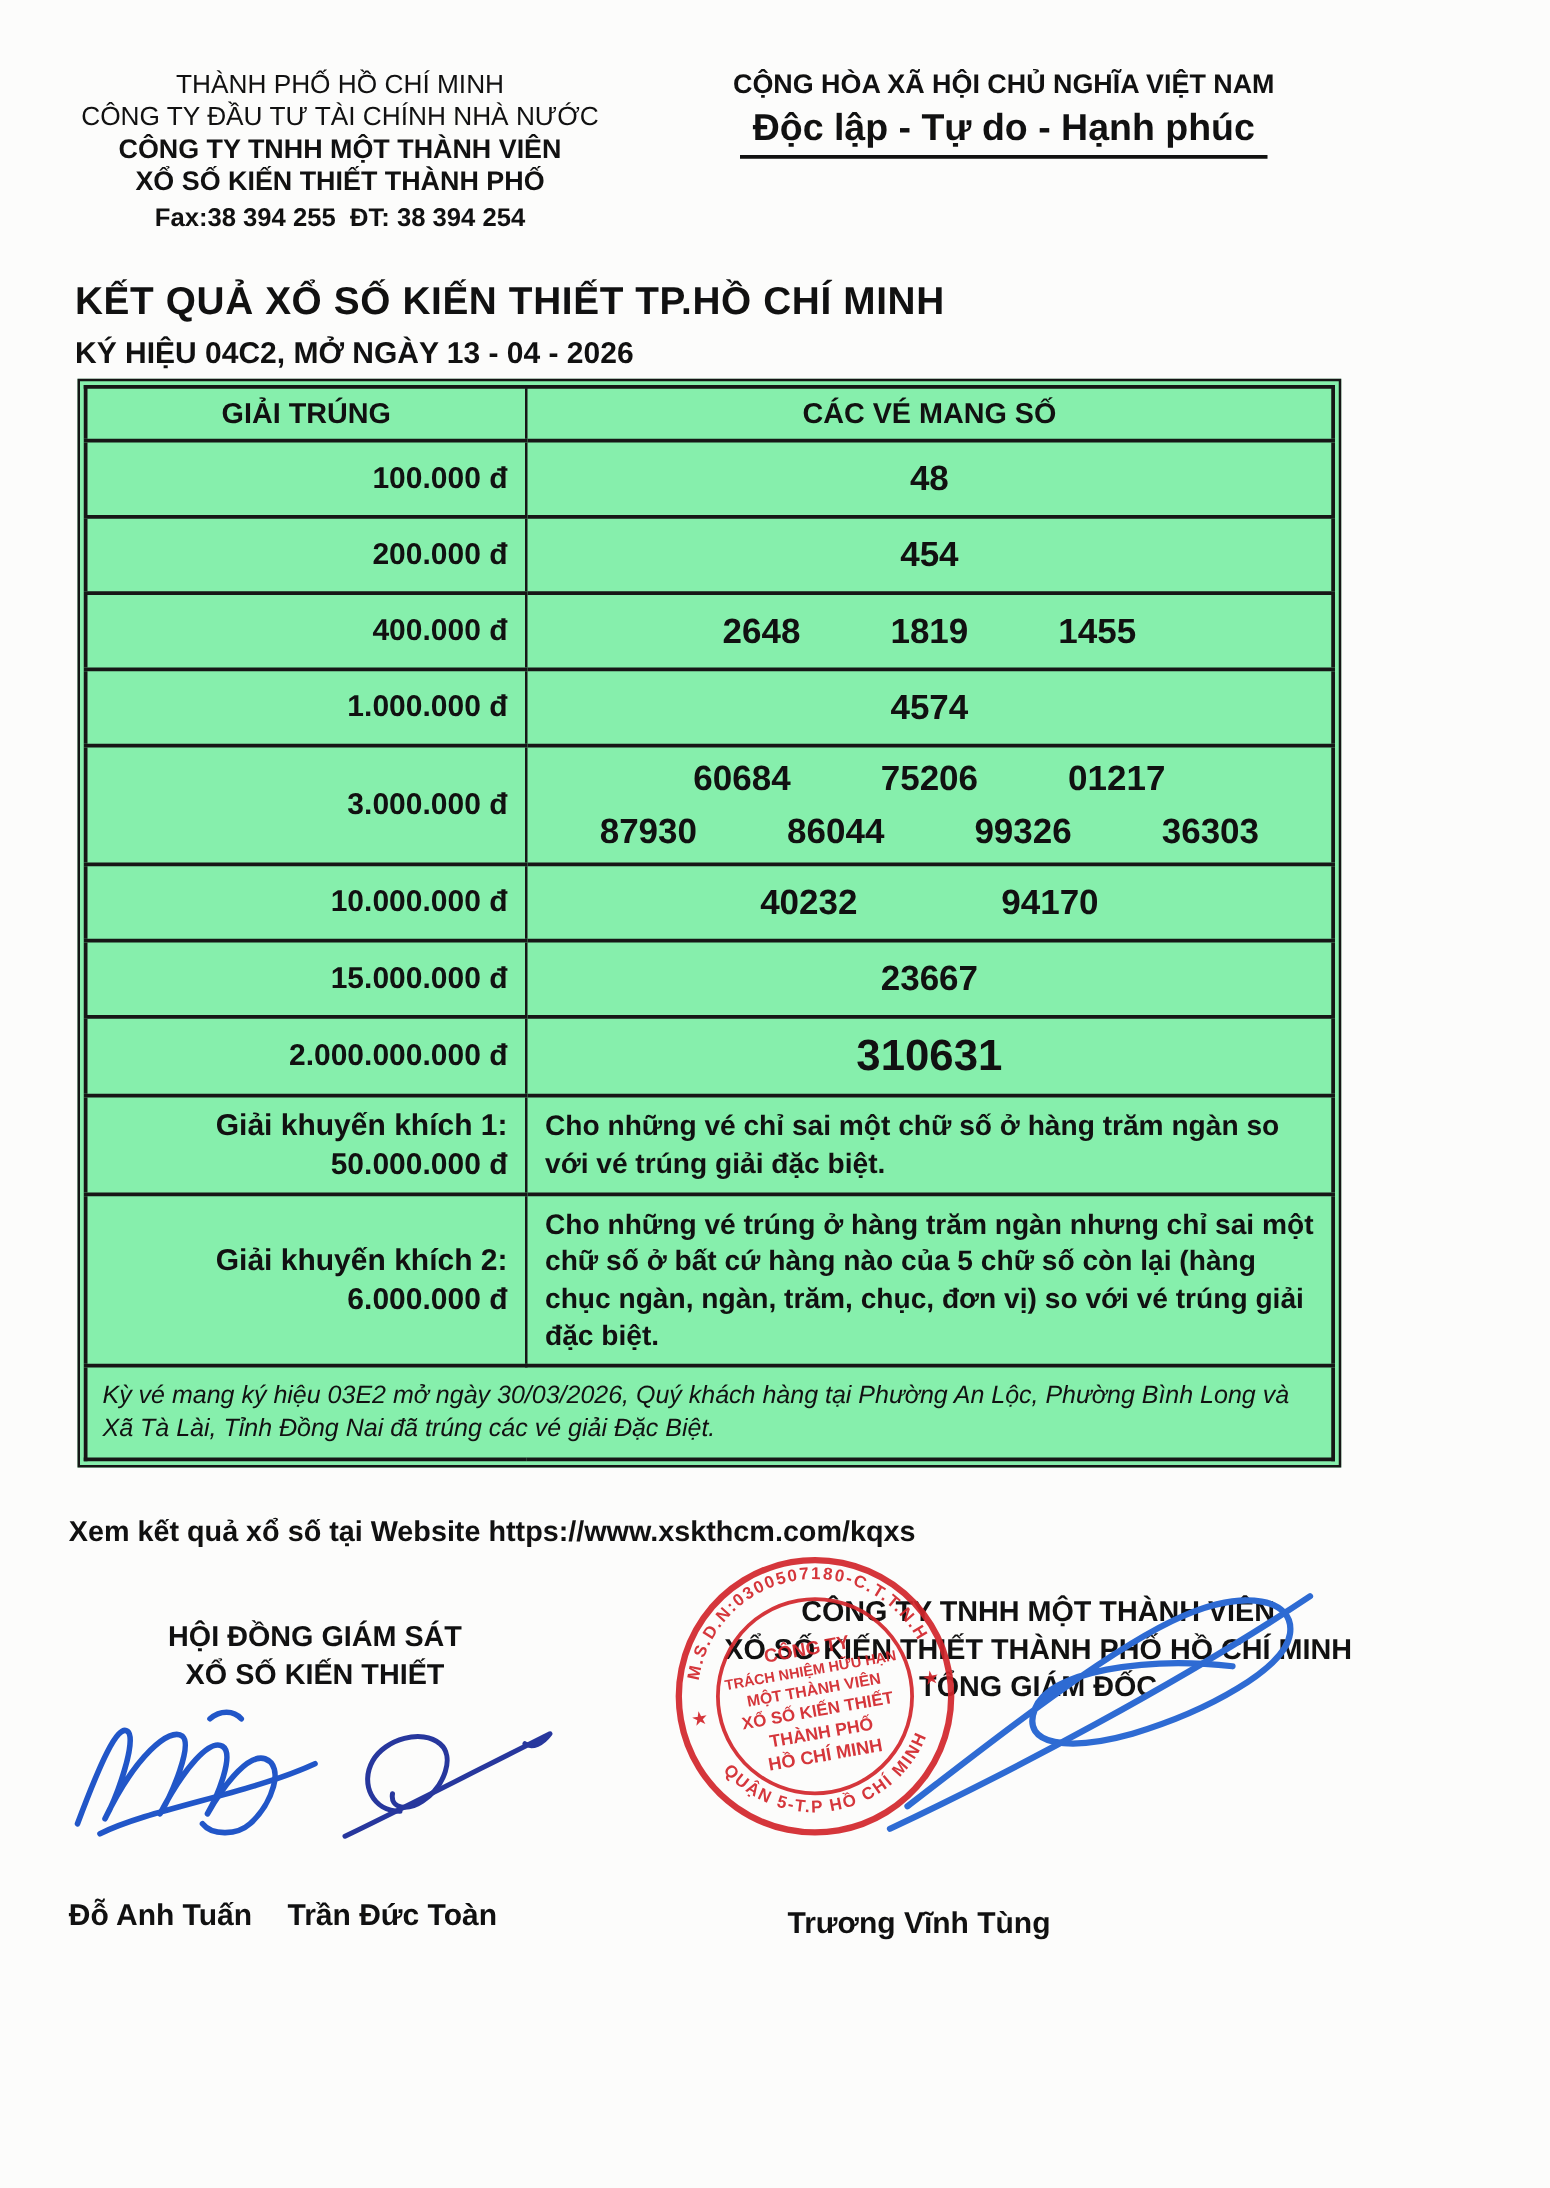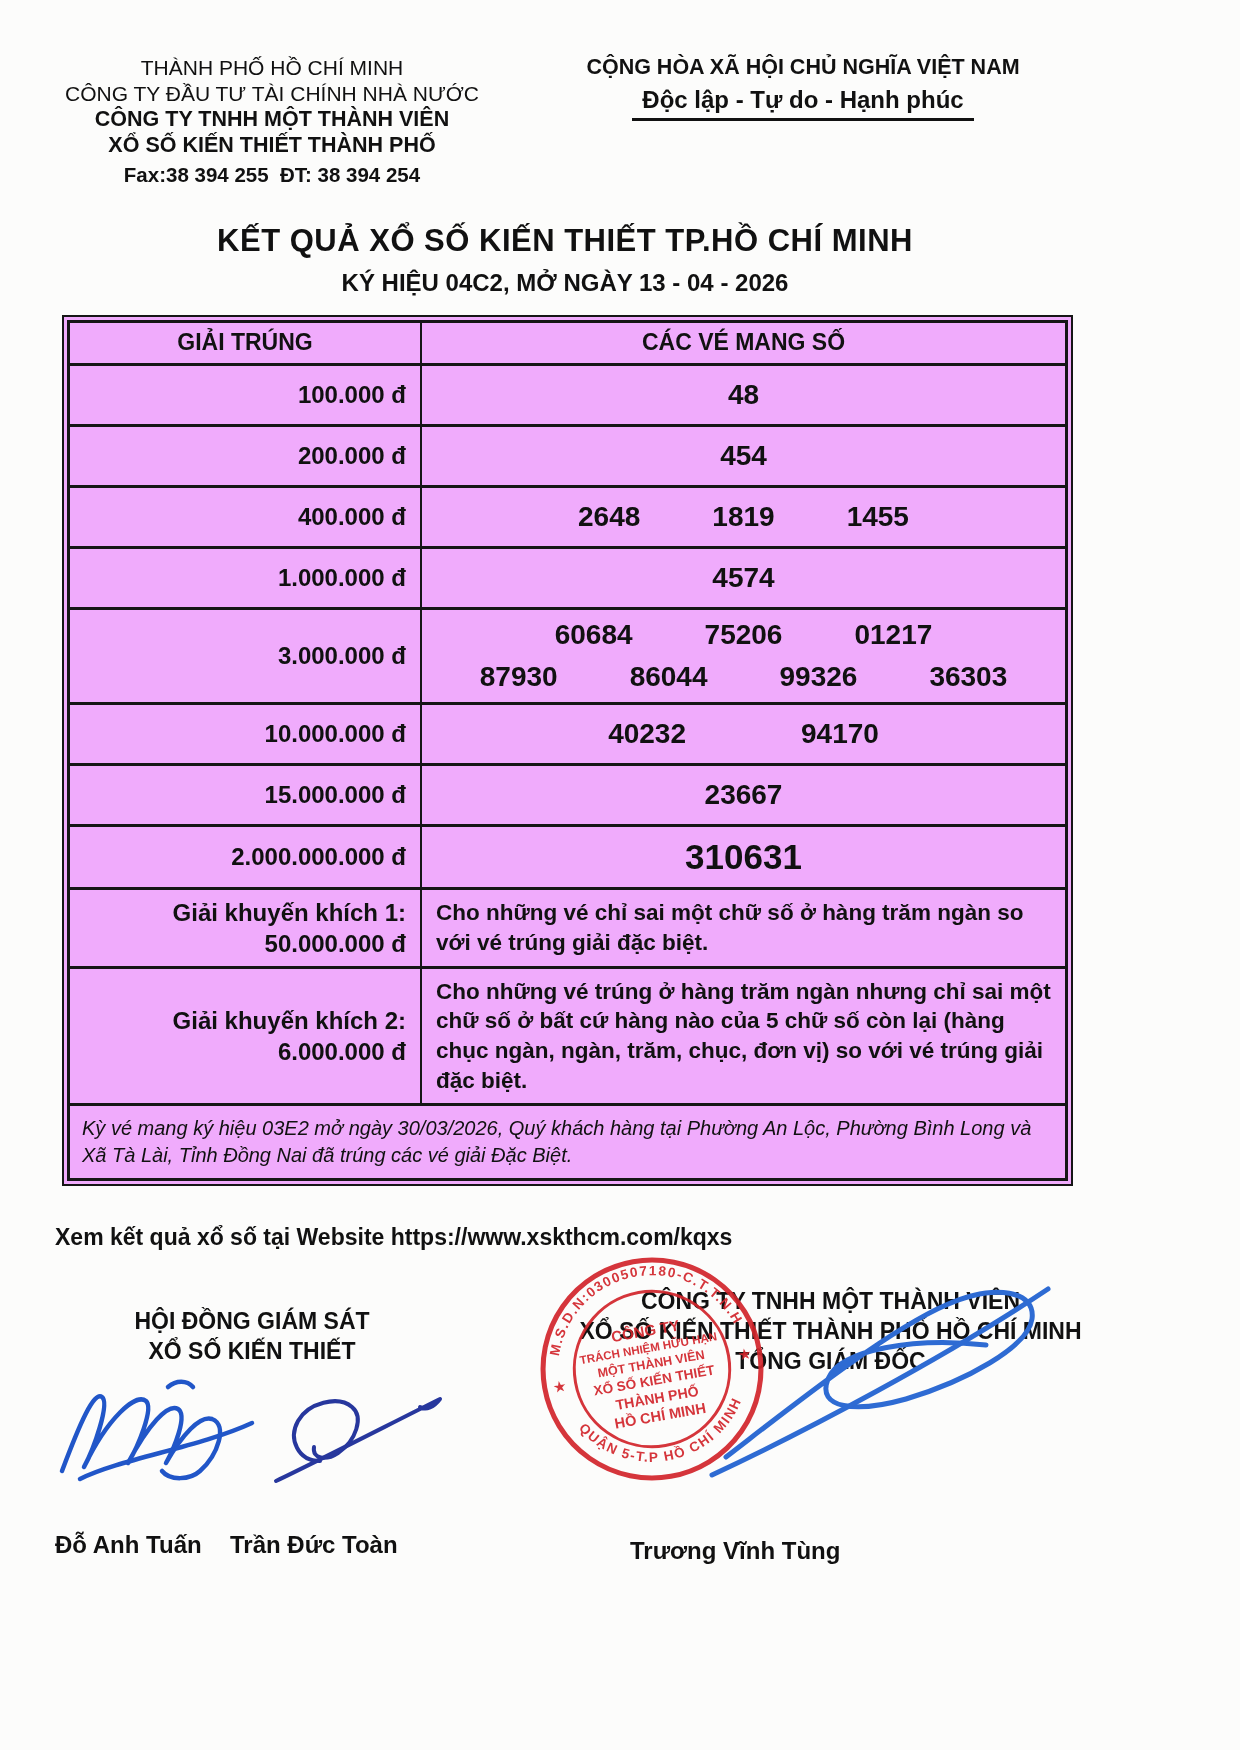--- a/index.html
+++ b/index.html
@@ -13,28 +13,28 @@
     margin:0 auto;
   }
   
   .header{display:flex;padding-top:55px;}
   .h-left{margin-left:58px;width:428px;text-align:center;line-height:1.22;}
   .h-left .l-reg{font-size:21px;}
   .h-left .l-bold{font-size:21.5px;font-weight:bold;}
   .h-left .l-fax{font-size:20.5px;font-weight:bold;white-space:pre-wrap;margin-top:3px;}
   .h-right{margin-left:78px;width:478px;text-align:center;}
   .h-right .r1{font-size:21.5px;font-weight:bold;}
-  .h-right .r2{display:inline-block;font-size:24px;font-weight:bold;
+  .h-right .r2{display:inline-block;font-size:30px;font-weight:bold;
                border-bottom:3px solid #111;padding:2px 10px 4px;margin-top:4px;}
   
-  .titlebox{width:1010px;margin:36px 0 0 60px;text-align:center;}
+  .titlebox{width:1010px;margin:36px 0 0 60px;}
   .t-main{font-size:31px;font-weight:bold;letter-spacing:.5px;}
   .t-sub{font-size:24px;font-weight:bold;margin-top:10px;}
   
-  .table-wrap{width:1001px;margin:18px 0 0 62px;border:2px solid #161616;padding:3px;background:#f0abfc;}
+  .table-wrap{width:1001px;margin:6px 0 0 62px;border:2px solid #161616;padding:3px;background:#86efac;}
   table.results{width:100%;border-collapse:collapse;}
   table.results td,table.results th{border-top:3px solid #161616;border-left:2px solid #161616;}
   table.results tr:first-child th{border-top:none;}
   table.results td:first-child,table.results th:first-child{border-left:none;}
   table.results{border:3px solid #161616;}
   th.c-h1{width:332px;font-size:23px;font-weight:bold;height:38px;text-align:center;}
   th.c-h2{font-size:23px;font-weight:bold;text-align:center;}
   td.c-prize{width:332px;text-align:right;padding:6px 14px 6px 4px;
              font-weight:bold;font-size:24px;vertical-align:middle;line-height:1.3;height:46px;}
   td.c-value{text-align:center;font-weight:bold;font-size:28px;vertical-align:middle;padding:4px 8px;}

